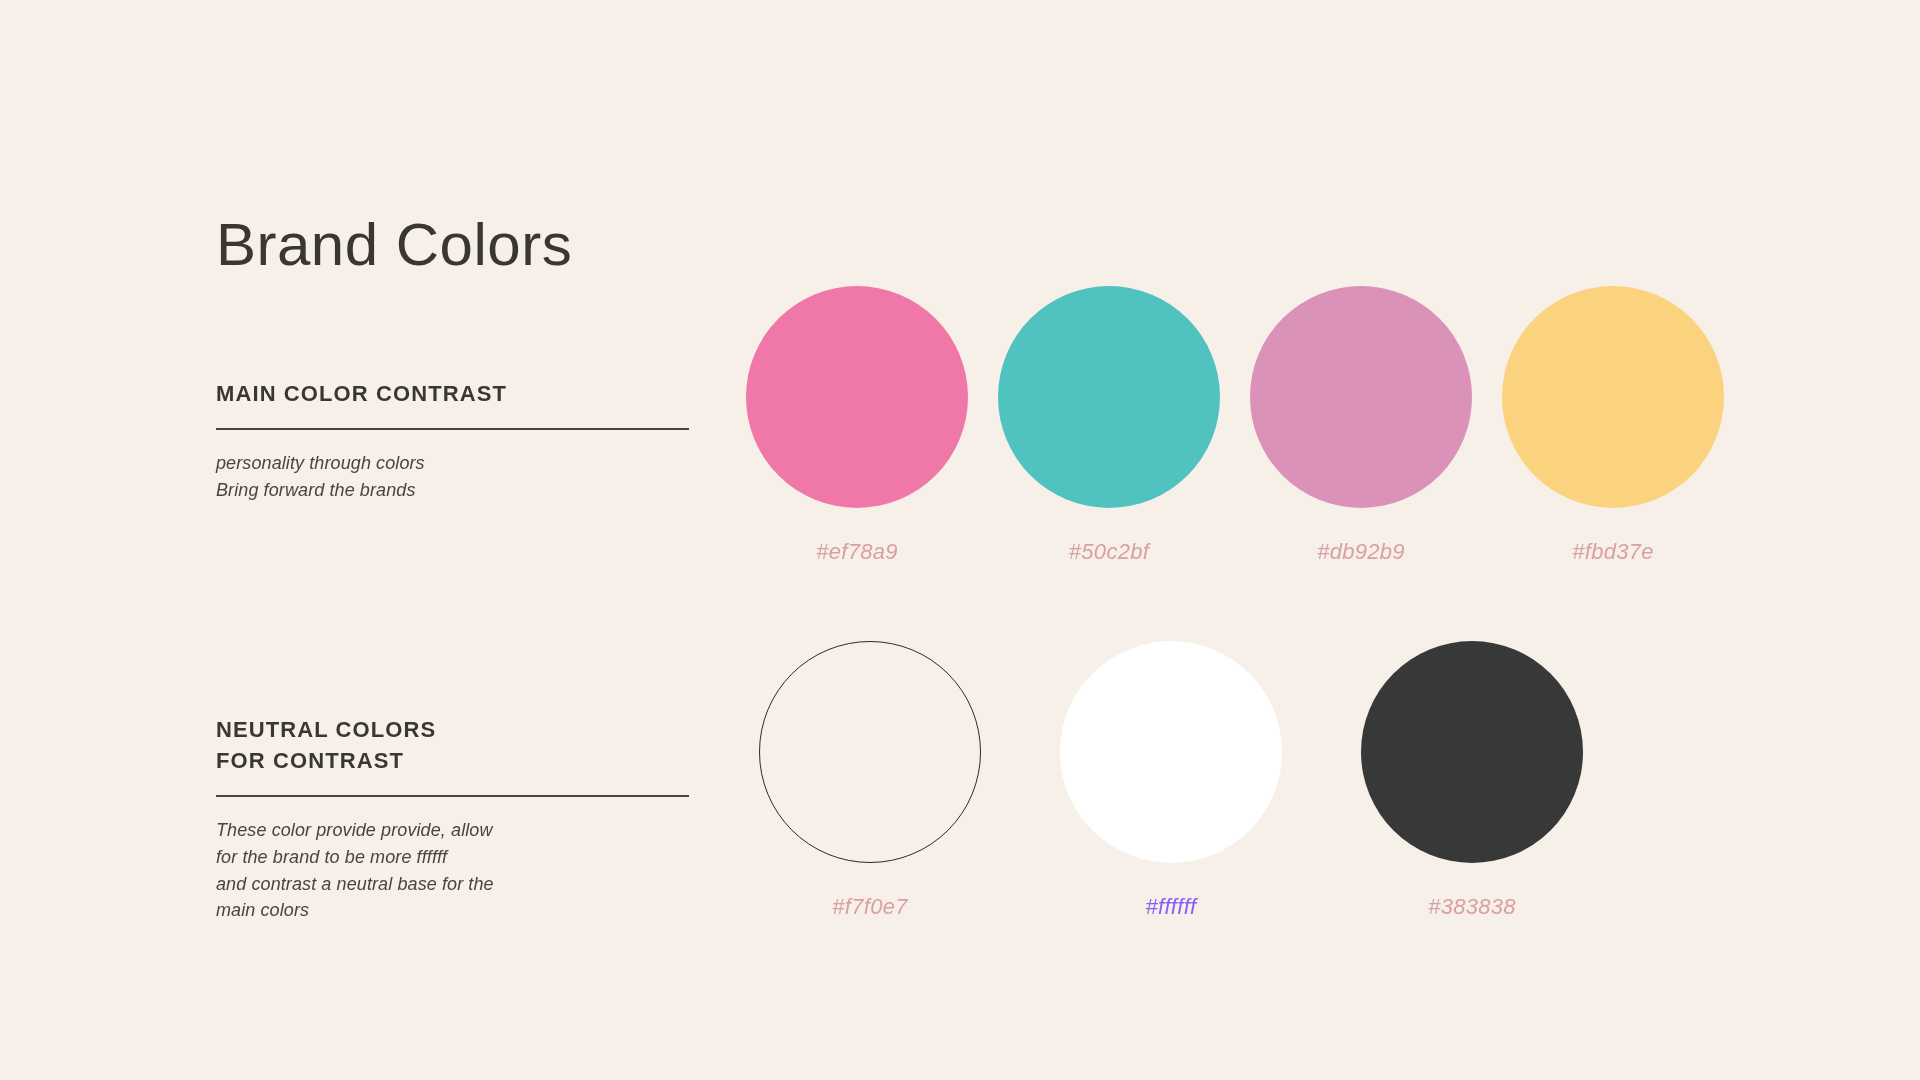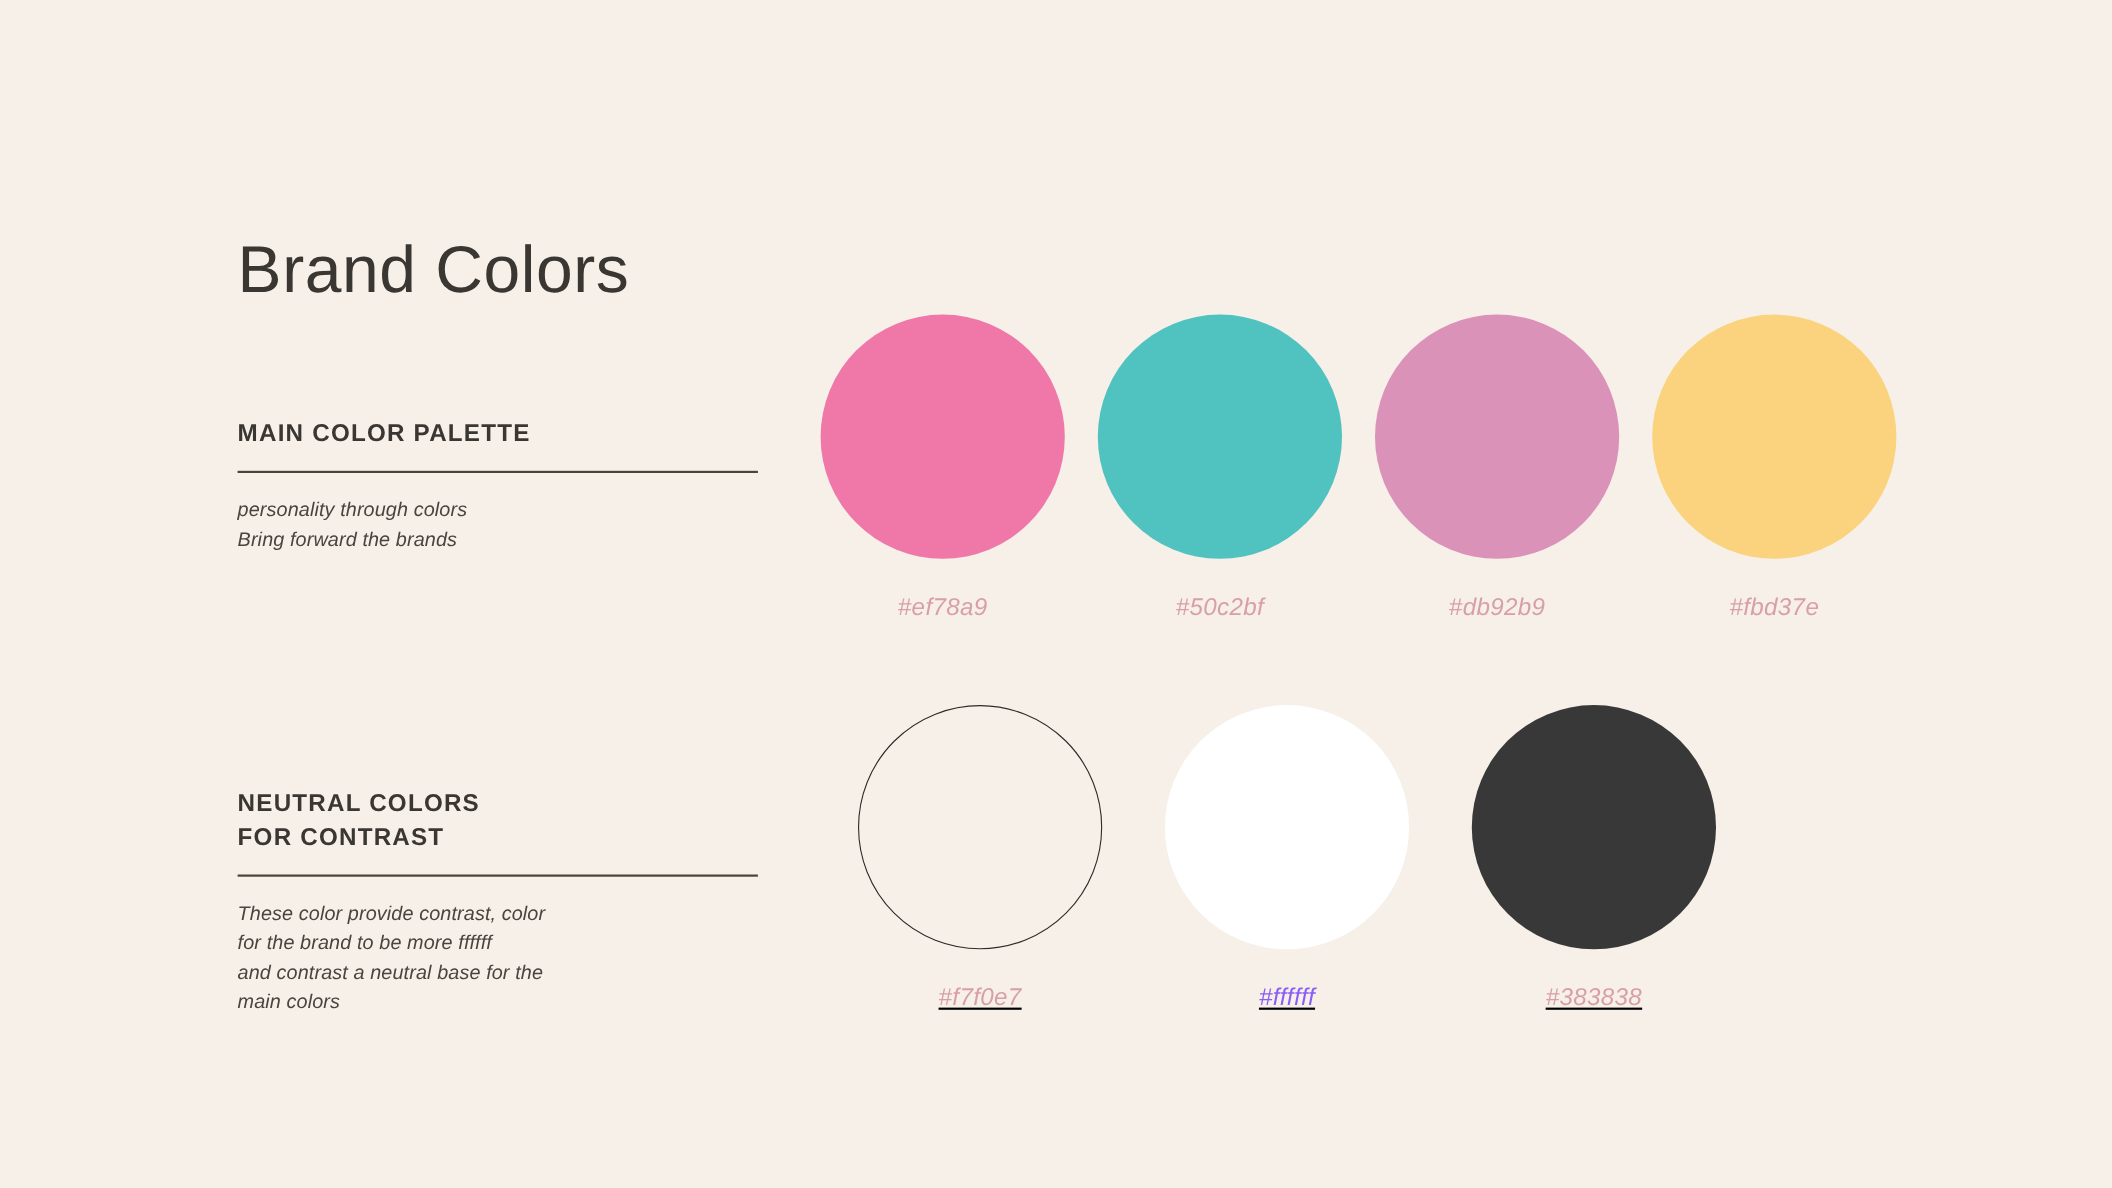--- a/index.html
+++ b/index.html
@@ -71,24 +71,23 @@
   .swatch-row {
     position: absolute;
     display: flex;
   }
   .swatch-row.row-main {
     left: 746px;
     top: 286px;
     gap: 30px;
   }
   .swatch-row.row-neutral {
-    left: 780px;
+    left: 759px;
     top: 641px;
-    gap: 57px;
-    text-decoration: underline;
+    gap: 79px;
   }
 
   .swatch {
     width: 222px;
     display: flex;
     flex-direction: column;
     align-items: center;
   }
   .swatch-circle {
     width: 222px;
@@ -111,37 +110,37 @@
 </style>
 </head>
 <body style="background: rgb(247, 240, 232);">
 
 <div class="slide" style="background: rgb(247, 240, 232);">
 
   <div class="page-title" style="color: rgb(58, 55, 51);">Brand Colors</div>
 
   <div class="section-text main">
     <div class="section-heading" style="color: rgb(58, 55, 51);">
-      <div>MAIN COLOR PALETTE</div>
+      <div>MAIN COLOR CONTRAST</div>
     </div>
     <div class="section-rule" style="background: rgb(74, 66, 60);"></div>
     <div class="section-desc">
       <div>personality through colors</div>
       <div>Bring forward the brands</div>
     </div>
   </div>
 
   <div class="section-text neutral">
     <div class="section-heading" style="color: rgb(58, 55, 51);">
       <div>NEUTRAL COLORS</div>
       <div>FOR CONTRAST</div>
     </div>
     <div class="section-rule" style="background: rgb(74, 66, 60);"></div>
     <div class="section-desc">
-      <div>These color provide contrast, color</div>
+      <div>These color provide provide, allow</div>
       <div>for the brand to be more ffffff</div>
       <div>and contrast a neutral base for the</div>
       <div>main colors</div>
     </div>
   </div>
 
   <div class="swatch-row row-main">
     <div class="swatch">
       <div class="swatch-circle" style="background-color: rgb(239, 120, 169);"></div>
       <div class="swatch-label" style="color: rgb(216, 160, 166);">#ef78a9</div>

